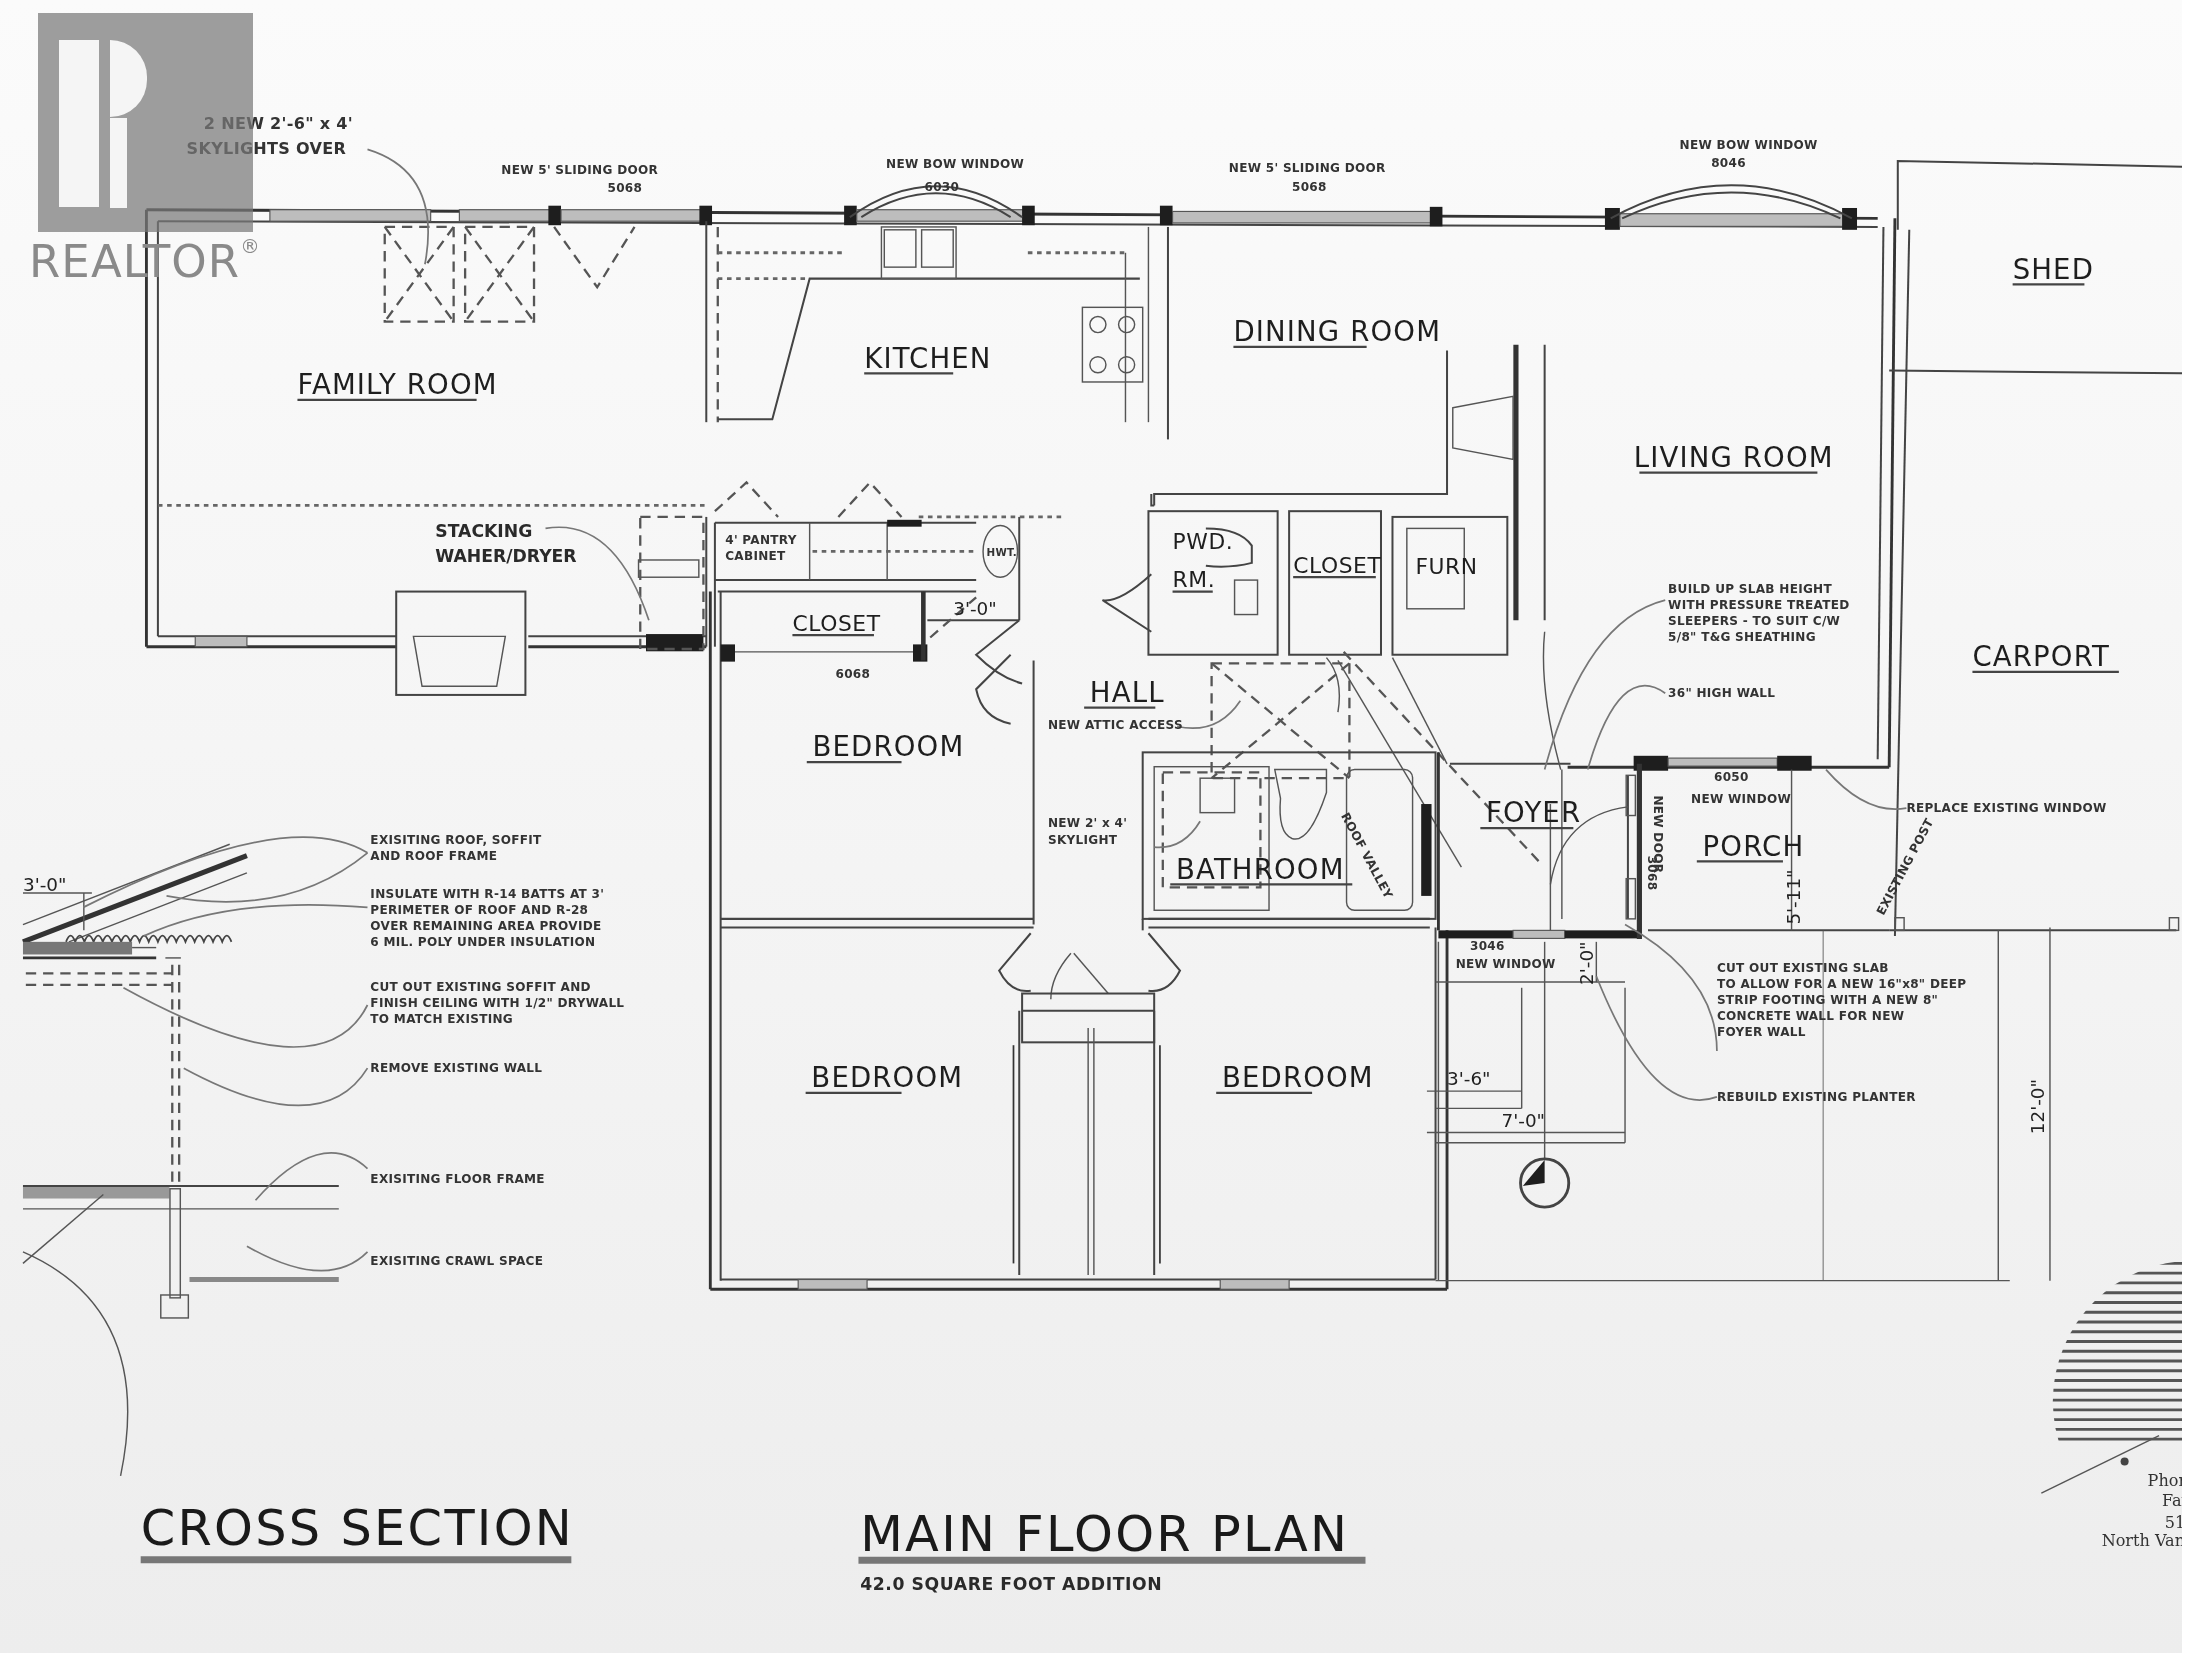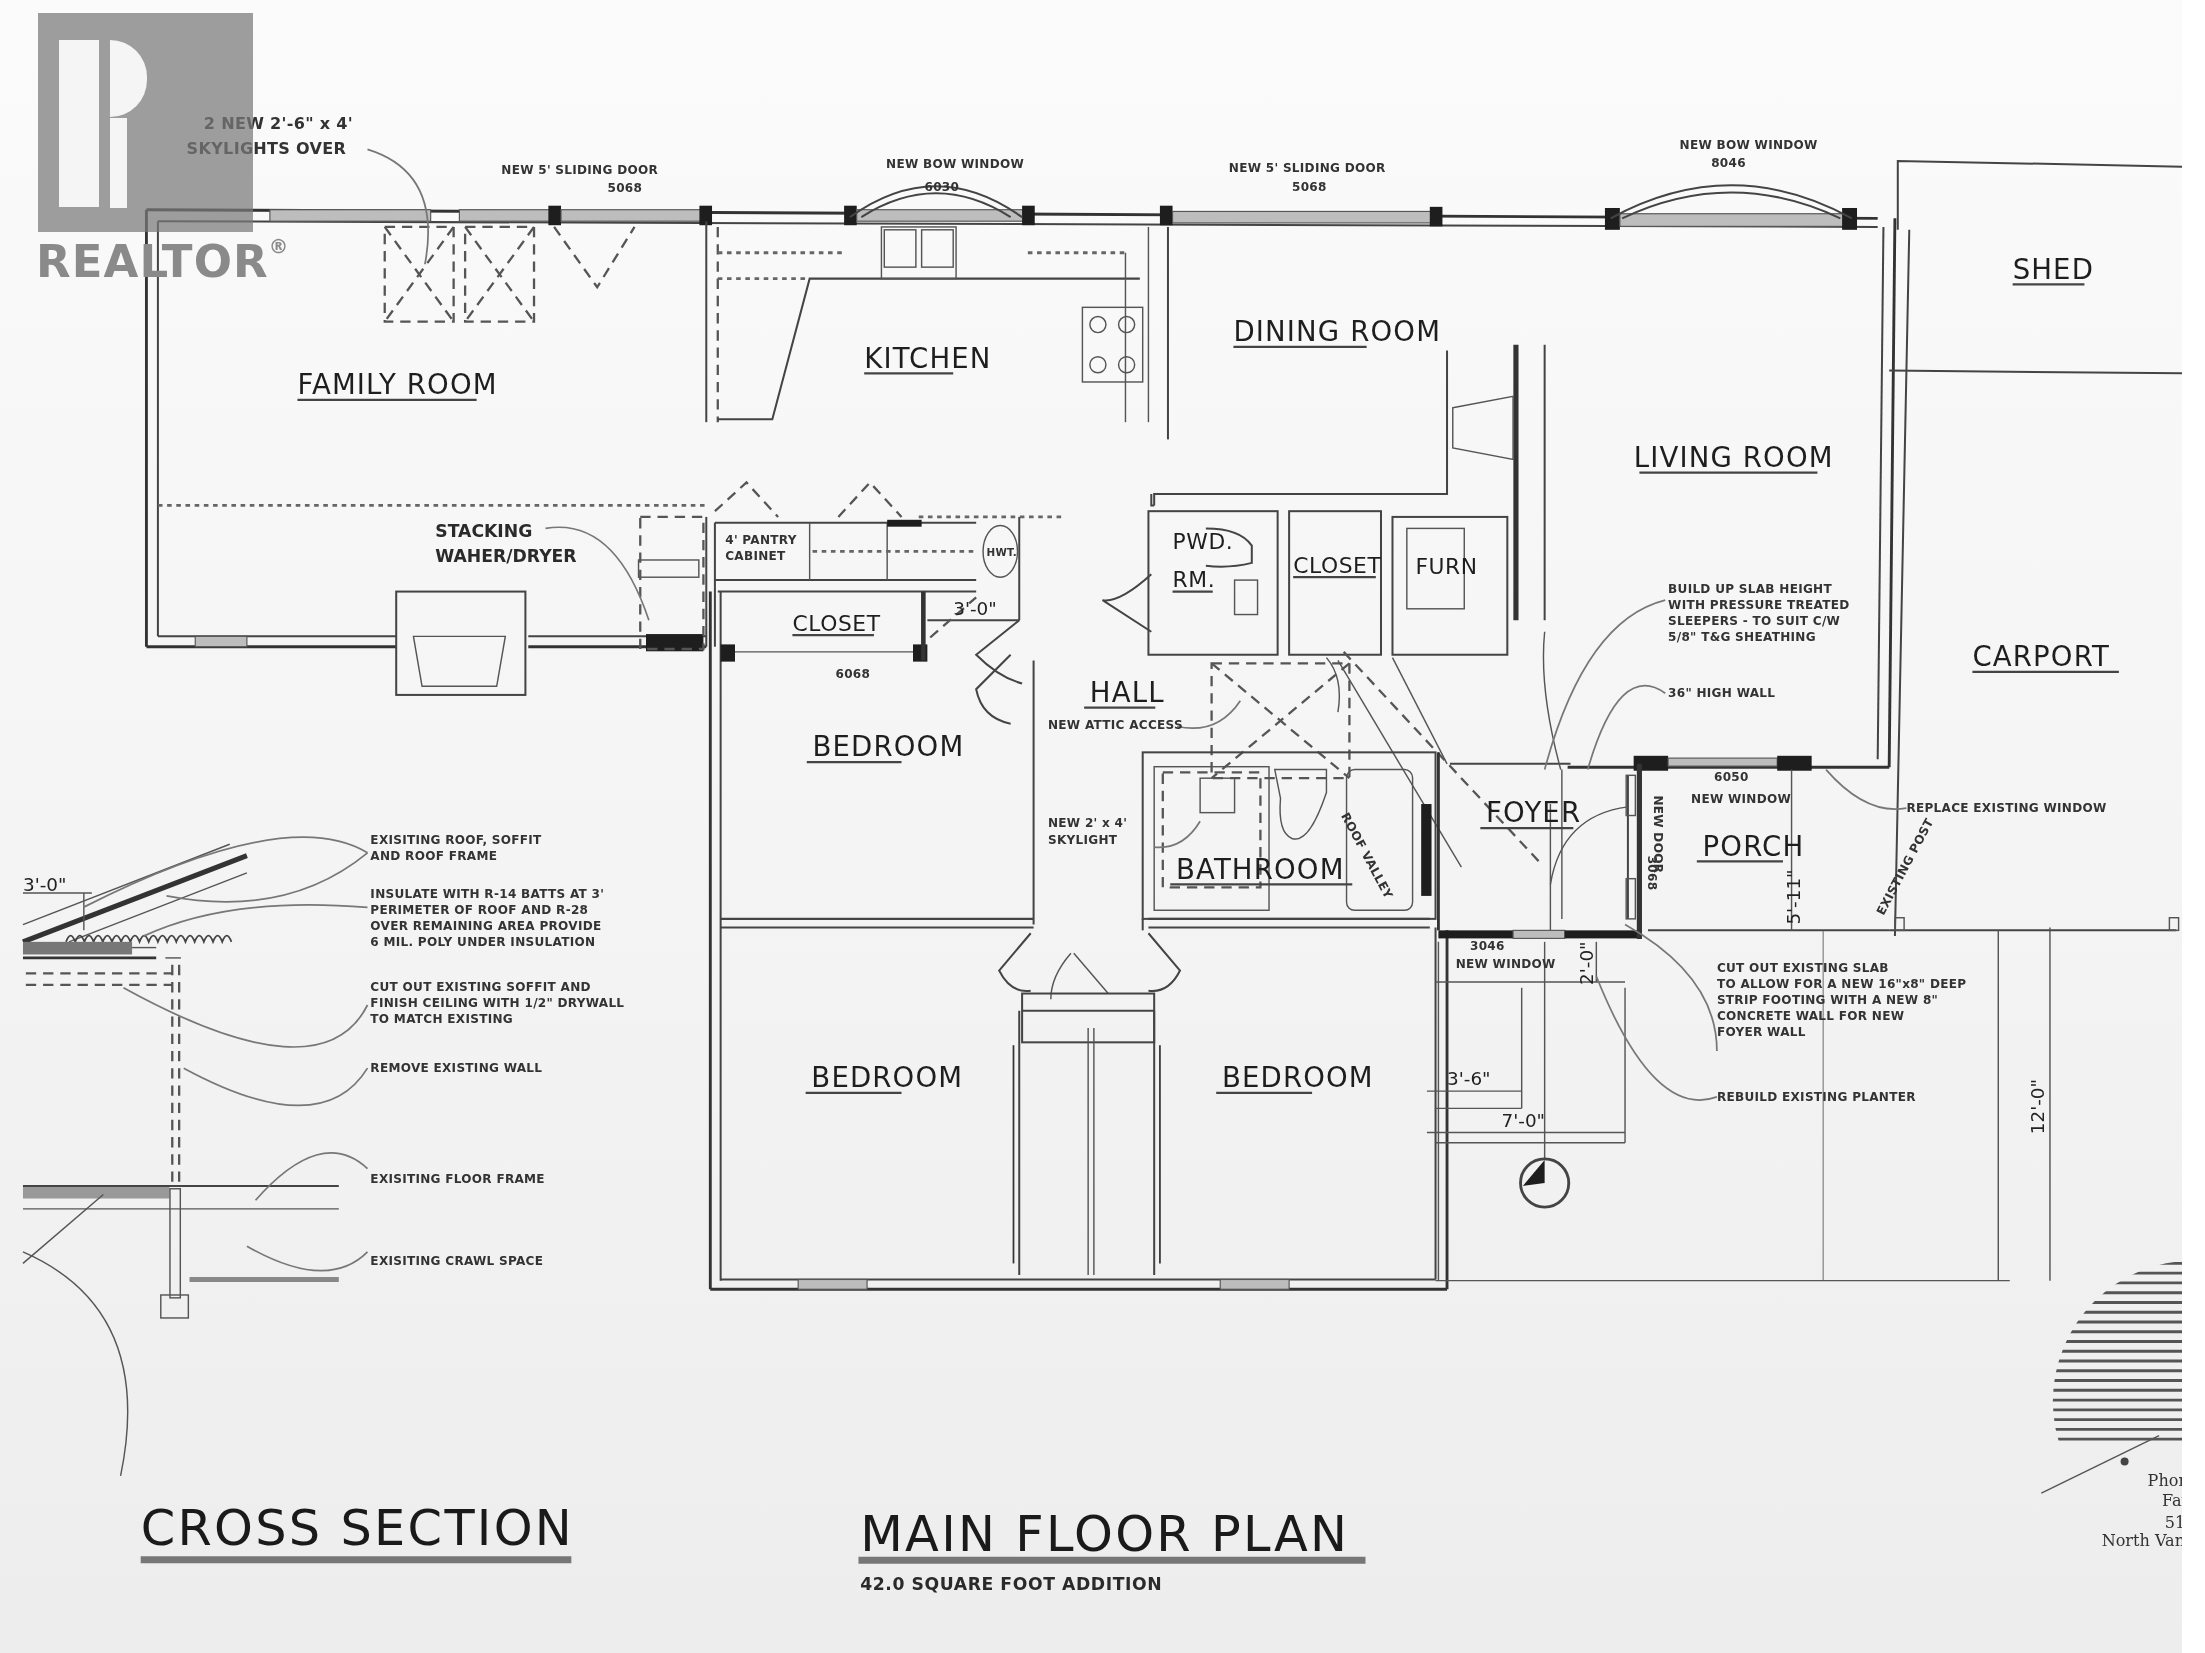--- a/index.html
+++ b/index.html
@@ -24,22 +24,22 @@
   .title { font-family: "DejaVu Sans", sans-serif; font-size: 86px; fill: #1a1a1a; letter-spacing: 4px; }
   .subtitle { font-family: "DejaVu Sans", sans-serif; font-size: 30px; font-weight: bold; fill: #2a2a2a; letter-spacing: 1px; }
   .ul { stroke: #444; stroke-width: 4; }
   .ul-big { stroke: #777; stroke-width: 12; }
   .stamp-text { font-family: "DejaVu Serif", serif; font-size: 28px; fill: #333; }
   #realtor-logo { position: absolute; left: 38px; top: 12.6px; width: 215px; height: 222px; }
   #realtor-logo .box { position: absolute; left: 0; top: 0; width: 215px; height: 219px; background: rgba(120,120,120,0.72); }
   #realtor-logo .r-stem { position: absolute; left: 20.7px; top: 27.6px; width: 40px; height: 167px; background: #f5f5f5; }
   #realtor-logo .r-bowl { position: absolute; left: 72px; top: 27.6px; width: 37px; height: 77px; background: #f5f5f5; border-radius: 0 40px 40px 0; }
   #realtor-logo .r-legfill { position: absolute; left: 72px; top: 105px; width: 17px; height: 90px; background: #f5f5f5; }
-  #realtor-word { position: absolute; left: 36px; top: 235px; font-family: "DejaVu Sans", sans-serif;
-        font-size: 45px; font-weight: 700; color: #8a8a8a; letter-spacing: 1.1px; }
+  #realtor-word { position: absolute; left: 29px; top: 235px; font-family: "DejaVu Sans", sans-serif;
+        font-size: 45px; font-weight: 400; color: #8a8a8a; letter-spacing: 1.1px; }
   #realtor-word sup { font-size: 19.5px; vertical-align: top; }
   #right-blank { position: absolute; left: 2182px; top: 0; width: 23px; height: 1654px; background: #ffffff; }
 </style>
 </head>
 <body>
 
 <div id="sheet">
 
 <svg width="2205" height="1654" viewBox="0 0 3840 2880">
 

